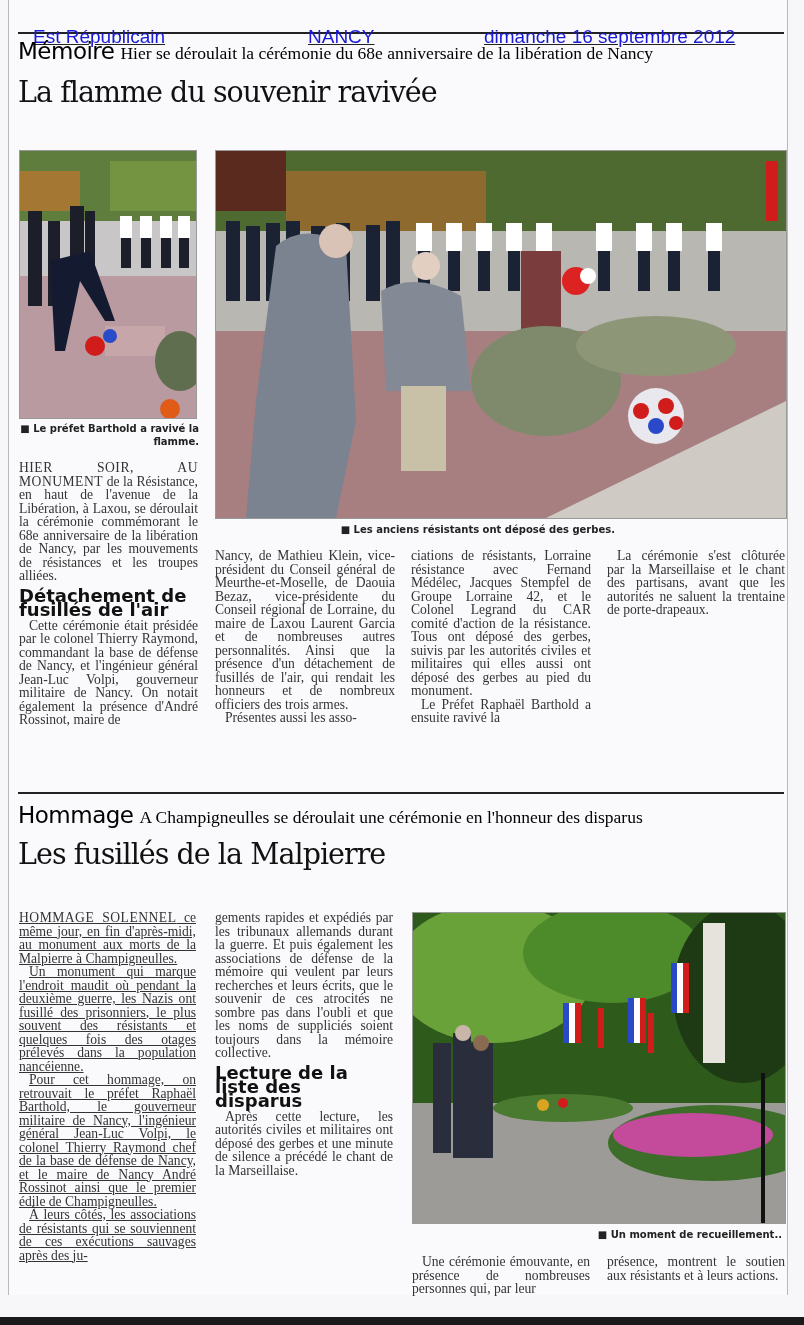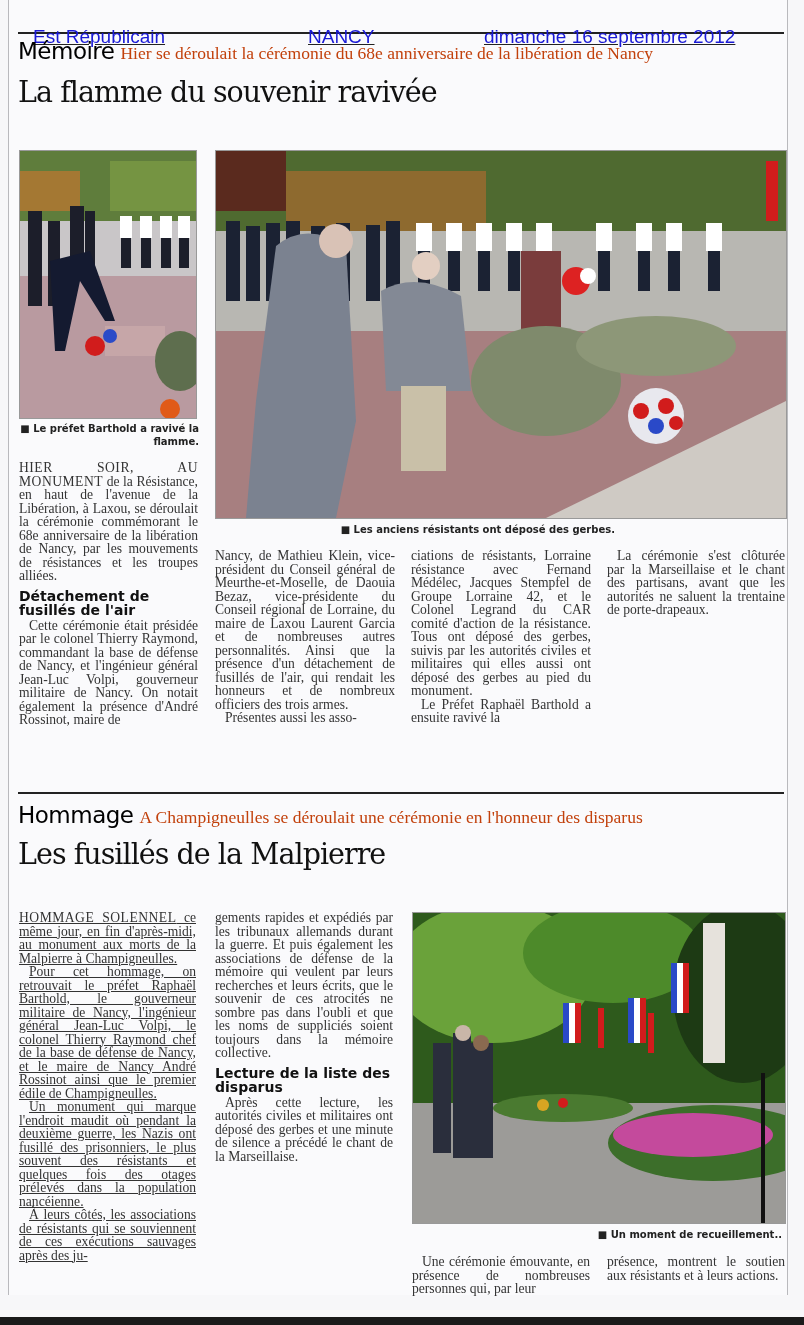--- a/index.html
+++ b/index.html
@@ -6,30 +6,30 @@
   body { width:804px; height:1325px; background:#f7f7f9; position:relative; overflow:hidden; font-family:"DejaVu Serif", serif; color:#222; }
   .page { position:absolute; left:8px; top:0; width:778px; height:1295px; border-left:1px solid #b9b9bd; border-right:1px solid #b9b9bd; background:#fafafc; }
   .bottom-bar { position:absolute; left:0; top:1317px; width:804px; height:8px; background:#1a1a1a; }
   .masthead { position:absolute; left:18px; top:8px; width:766px; height:24px; border-bottom:2px solid #222; font-family:"Liberation Sans", sans-serif; font-size:19px; color:#1a1ad6; }
   .masthead span { position:absolute; top:2px; text-decoration:underline; text-decoration-color:#222;margin-top:16px; }
   .mh-left { left:15px; }
   .mh-center { left:290px; }
   .mh-right { left:466px; }
   .kicker { position:absolute; left:18px; font-family:"DejaVu Sans", sans-serif; }
   .kicker b { font-size:23px; font-weight:normal; color:#000000; letter-spacing:-0.5px; }
-  .kicker span { font-family:"Liberation Serif", serif; font-size:17.5px; color:#c2410c; margin-left:6px; }
+  .kicker span { font-family:"Liberation Serif", serif; font-size:17.5px; color:#000000; margin-left:6px; }
   .headline { position:absolute; left:18px; font-family:"DejaVu Serif", serif; font-size:30px; color:#111; letter-spacing:-1px; transform:scaleX(0.95); transform-origin:left; }
   .photo { position:absolute; border:1px solid #999; overflow:hidden; }
   .caption { position:absolute; font-family:"DejaVu Sans", sans-serif; font-weight:bold; font-size:10px; color:#222; line-height:13px;text-align:right; }
   .caption::before { content:"■ "; }
   .col { position:absolute; font-family:"Liberation Serif", serif; font-size:13.6px; line-height:13.5px; color:#333; text-align:justify; hyphens:manual; }
   .col p { margin:0; text-indent:10px; }
   .col p.lead { text-indent:0; }
   .col p.lead .caps { letter-spacing:0.5px; }
-  .col h3 { margin:6px 0 2px 0; font-family:"DejaVu Sans", sans-serif; font-size:14px; line-height:14px; font-weight:bold; color:#111; text-align:left; }
+  .col h3 { margin:6px 0 2px 0; font-family:"DejaVu Sans", sans-serif; font-size:18px; line-height:14px; font-weight:bold; color:#111; text-align:left; }
   .divider { position:absolute; left:18px; width:766px; height:2px; background:#222; }
   svg { display:block; }
 </style>
 </head>
 <body>
 
 <div class="page"></div>
 
 <div class="masthead">
   <span class="mh-left">Est Républicain</span>
@@ -156,22 +156,22 @@
 
 <div class="divider" style="top:792px;"></div>
 
 <div class="kicker" style="top:802px;">
   <b>Hommage</b><span>A Champigneulles se déroulait une cérémonie en l'honneur des disparus</span>
 </div>
 <div class="headline" style="top:836px;">Les fusillés de la Malpierre</div>
 
 <div class="col" style="left:19px; top:911px; width:177px;text-decoration:underline;">
   <p class="lead"><span class="caps">HOMMAGE SOLENNEL</span><span> ce même jour, en fin d'après-midi, au monument aux morts de la Malpierre à Champigneulles.</span></p>
+  <p>Un monument qui marque l'endroit maudit où pendant la deuxième guerre, les Nazis ont fusillé des prisonniers, le plus souvent des résistants et quelques fois des otages prélevés dans la population nancéienne.</p>
   <p>Pour cet hommage, on retrouvait le préfet Raphaël Barthold, le gouverneur militaire de Nancy, l'ingénieur général Jean-Luc Volpi, le colonel Thierry Raymond chef de la base de défense de Nancy, et le maire de Nancy André Rossinot ainsi que le premier édile de Champigneulles.</p>
-  <p>Un monument qui marque l'endroit maudit où pendant la deuxième guerre, les Nazis ont fusillé des prisonniers, le plus souvent des résistants et quelques fois des otages prélevés dans la population nancéienne.</p>
   <p>À leurs côtés, les associations de résistants qui se souviennent de ces exécutions sauvages après des ju-</p>
 </div>
 <div class="col" style="left:215px; top:911px; width:178px;">
   <p class="lead">gements rapides et expédiés par les tribunaux allemands durant la guerre. Et puis également les associations de défense de la mémoire qui veulent par leurs recherches et leurs écrits, que le souvenir de ces atrocités ne sombre pas dans l'oubli et que les noms de suppliciés soient toujours dans la mémoire collective.</p>
   <h3>Lecture de la liste des disparus</h3>
   <p>Après cette lecture, les autorités civiles et militaires ont déposé des gerbes et une minute de silence a précédé le chant de la Marseillaise.</p>
 </div>
 
 <div class="photo" style="left:412px; top:912px; width:372px; height:310px;">
   <svg width="372" height="310" viewBox="0 0 372 310">

